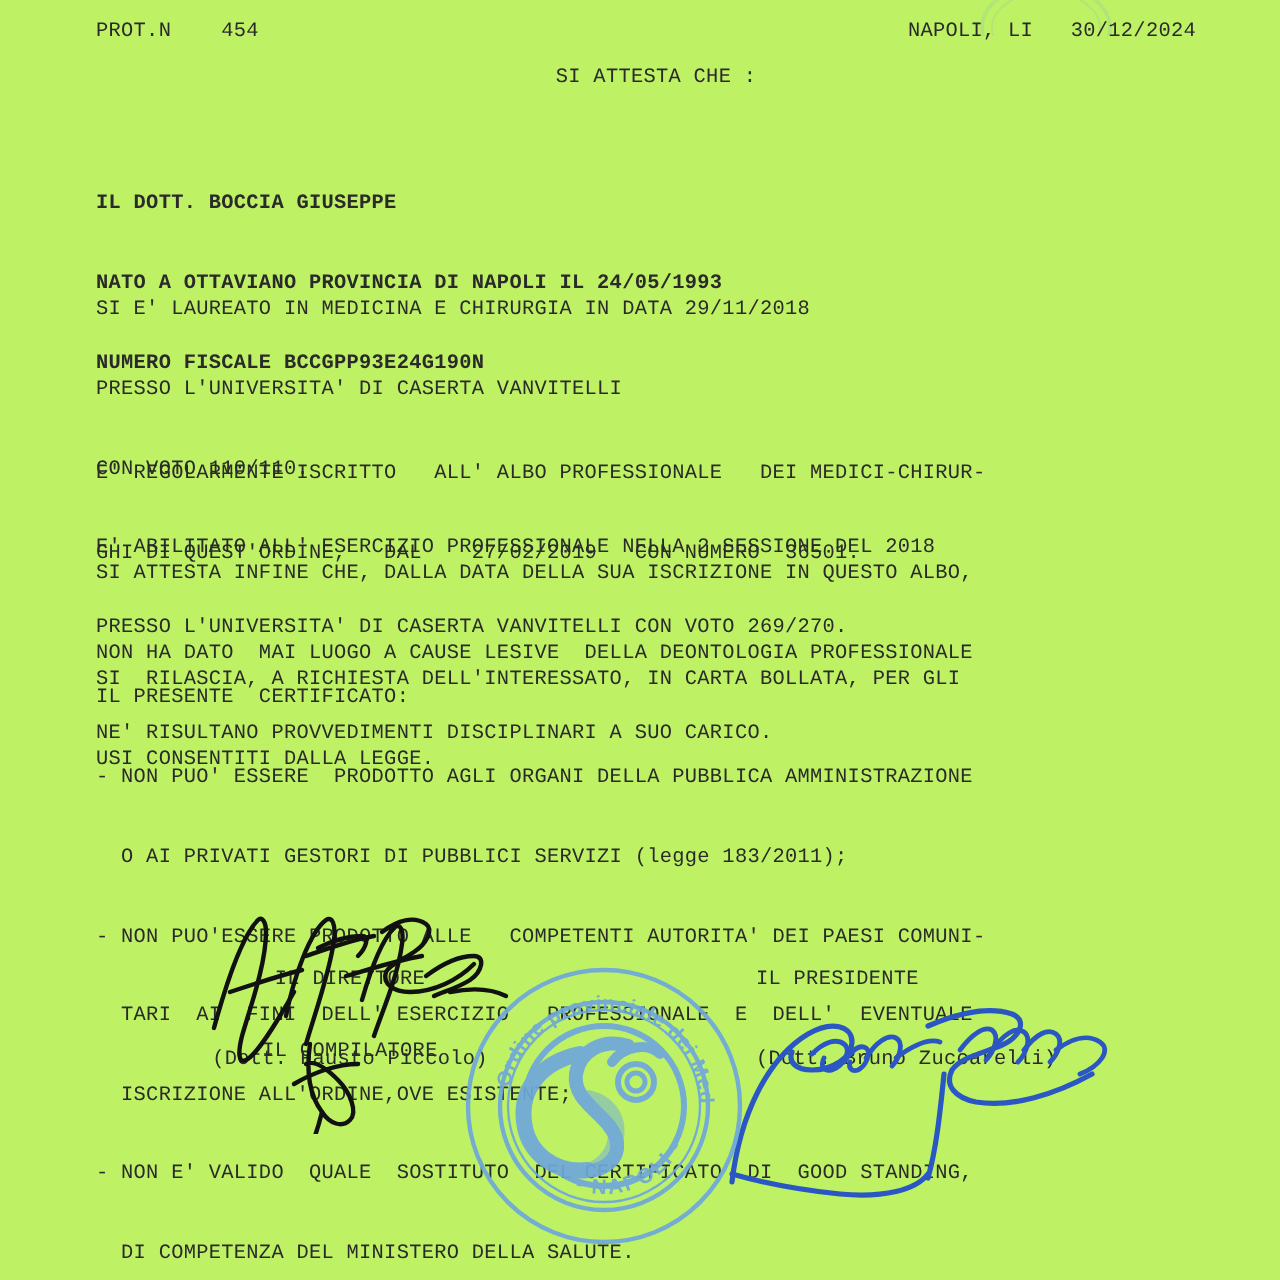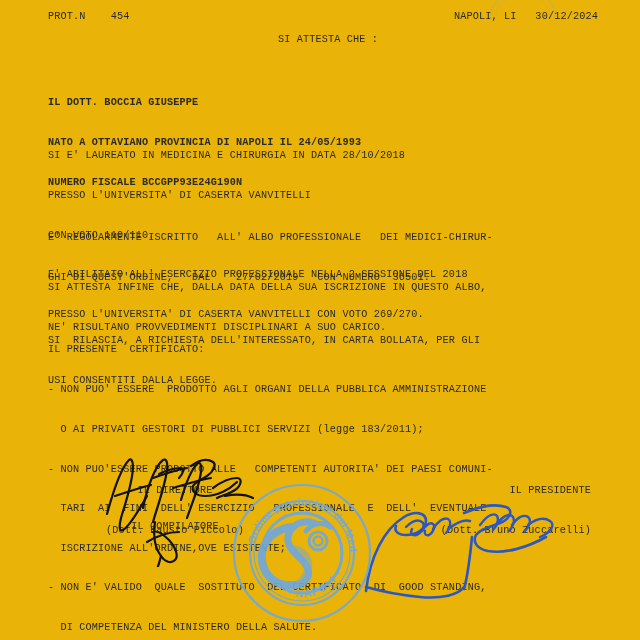--- a/index.html
+++ b/index.html
@@ -12,21 +12,21 @@
     height: 640px;
     background: #ffffff;
     font-family: "Liberation Mono", "DejaVu Sans Mono", monospace;
     overflow: hidden;
     position: relative;
   }
   .page {
     position: relative;
     width: 640px;
     height: 640px;
-    background: #eab308;
+    background: #bef264;
   }
   
   .doc-text {
     font-family: "Liberation Mono", "DejaVu Sans Mono", monospace;
     font-size: 10.2px;
     line-height: 13.2px;
     color: #2a2a2a;
     white-space: pre;
     letter-spacing: 0.15px;
   }
@@ -73,24 +73,24 @@
   
   .sig-left {
     position: absolute;
     left: 60px;
     top: 458px;
     width: 230px;
     text-align: center;
   }
   .sig-right {
     position: absolute;
-    left: 361px;
+    left: 378px;
     top: 458px;
     width: 230px;
-    text-align: right;
+    text-align: left;
   }
   .sig-role { display: block; }
   .sig-name { display: block; }
   .compilatore {
     position: absolute;
     left: 60px;
     top: 520px;
     width: 230px;
     text-align: center;
   }
@@ -147,34 +147,35 @@
 
   <div class="attesta doc-text">SI ATTESTA CHE :</div>
 
   <div class="block doc-text" id="blk-person">
     <div>IL DOTT. BOCCIA GIUSEPPE</div>
     <div>NATO A OTTAVIANO PROVINCIA DI NAPOLI IL 24/05/1993</div>
     <div>NUMERO FISCALE BCCGPP93E24G190N</div>
   </div>
 
   <div class="block doc-text" id="blk-laurea">
-    <div>SI E' LAUREATO IN MEDICINA E CHIRURGIA IN DATA 28/10/2018</div>
+    <div>SI E' LAUREATO IN MEDICINA E CHIRURGIA IN DATA 29/11/2018</div>
     <div>PRESSO L'UNIVERSITA' DI CASERTA VANVITELLI</div>
     <div>CON VOTO 110/110.</div>
     <div>E' ABILITATO ALL' ESERCIZIO PROFESSIONALE NELLA 2 SESSIONE DEL 2018</div>
     <div>PRESSO L'UNIVERSITA' DI CASERTA VANVITELLI CON VOTO 269/270.</div>
   </div>
 
   <div class="block doc-text" id="blk-albo">
     <div>E' REGOLARMENTE ISCRITTO   ALL' ALBO PROFESSIONALE   DEI MEDICI-CHIRUR-</div>
     <div>GHI DI QUEST'ORDINE,   DAL    27/02/2019   CON NUMERO  36501.</div>
   </div>
 
   <div class="block doc-text" id="blk-infine">
     <div>SI ATTESTA INFINE CHE, DALLA DATA DELLA SUA ISCRIZIONE IN QUESTO ALBO,</div>
+    <div>NON HA DATO  MAI LUOGO A CAUSE LESIVE  DELLA DEONTOLOGIA PROFESSIONALE</div>
     <div>NE' RISULTANO PROVVEDIMENTI DISCIPLINARI A SUO CARICO.</div>
   </div>
 
   <div class="block doc-text" id="blk-rilascia">
     <div>SI  RILASCIA, A RICHIESTA DELL'INTERESSATO, IN CARTA BOLLATA, PER GLI</div>
     <div>USI CONSENTITI DALLA LEGGE.</div>
   </div>
 
   <div class="block doc-text" id="blk-presente">IL PRESENTE  CERTIFICATO:</div>
 

